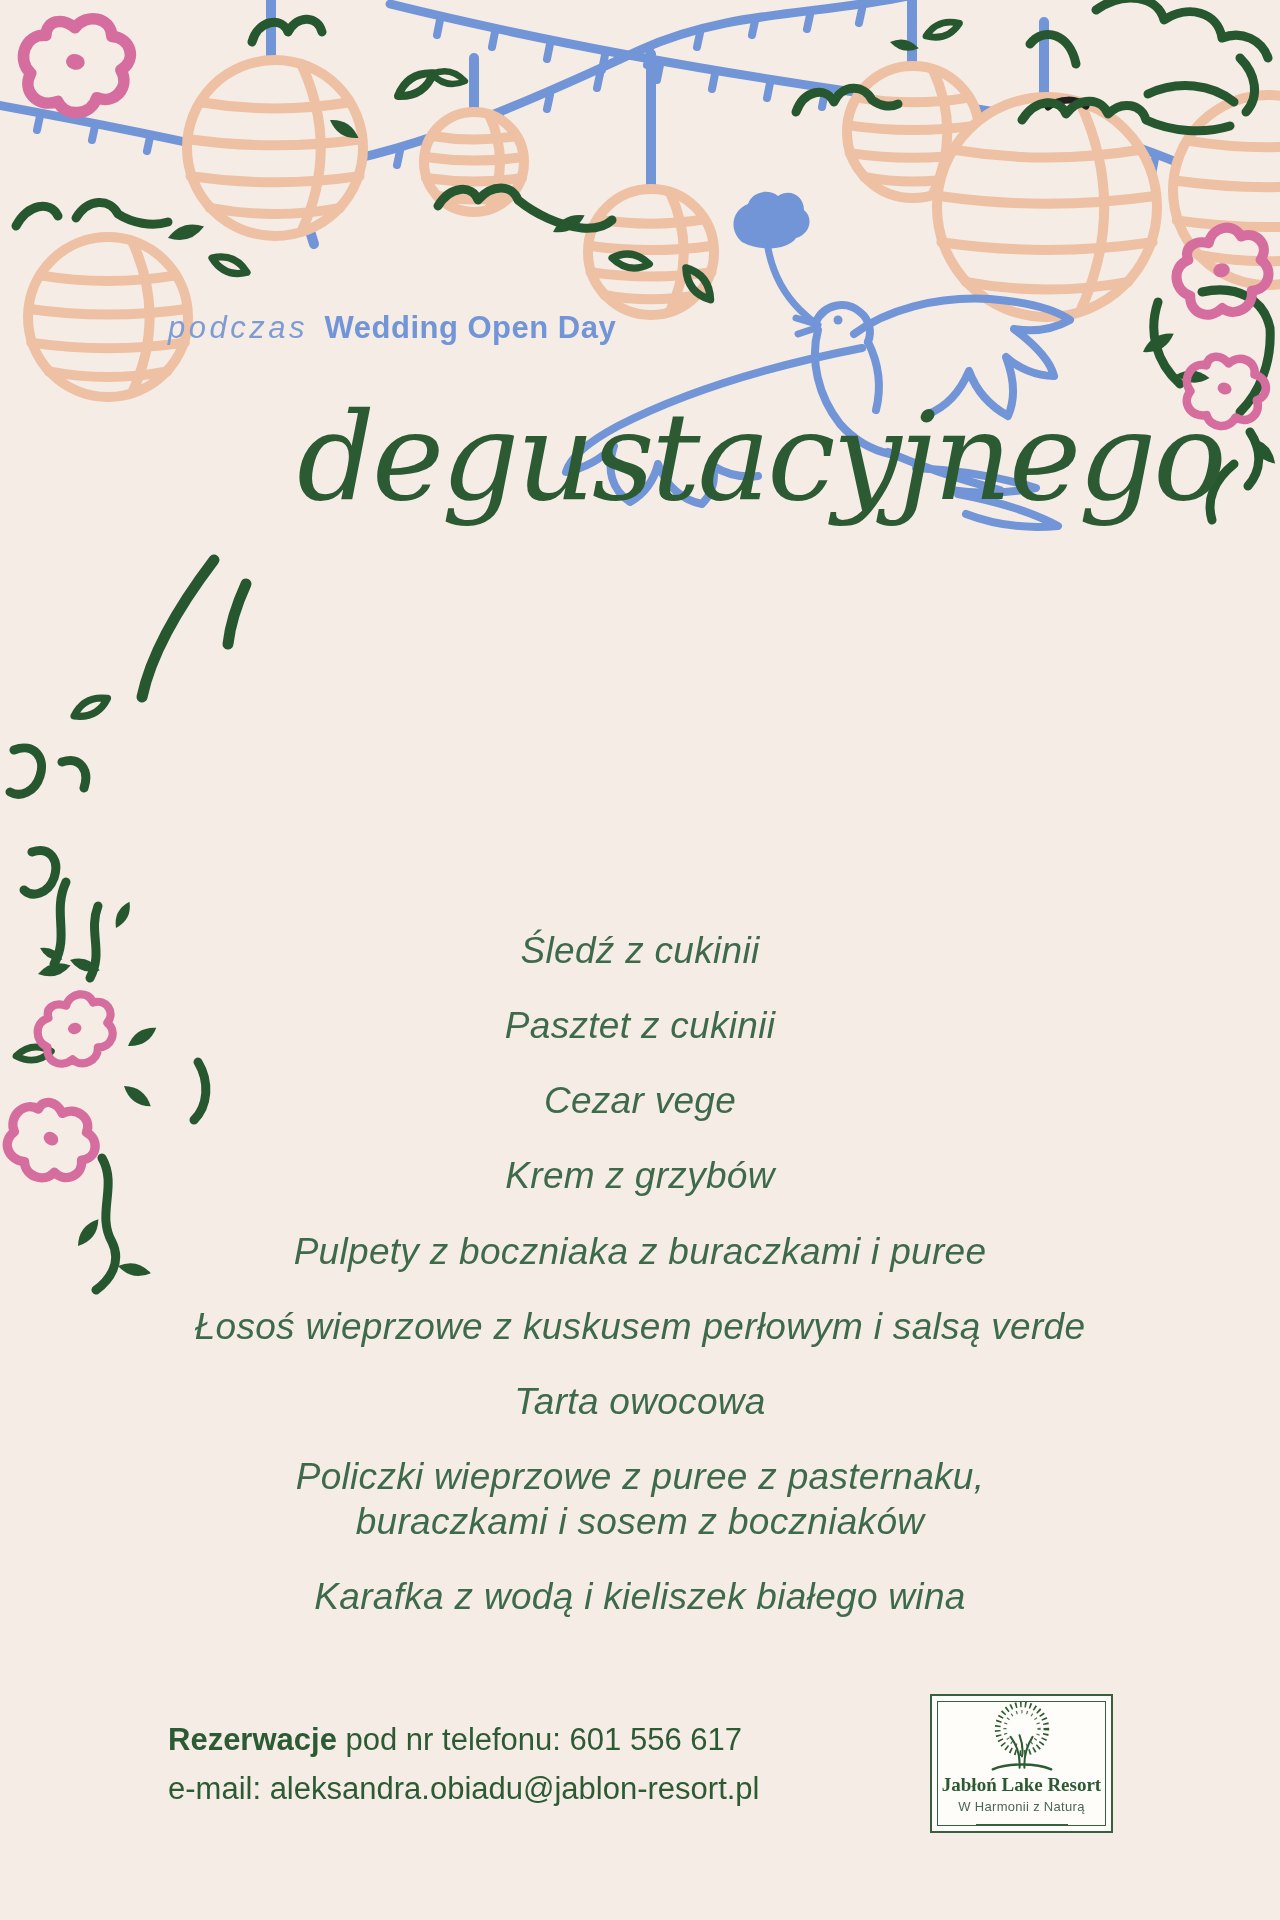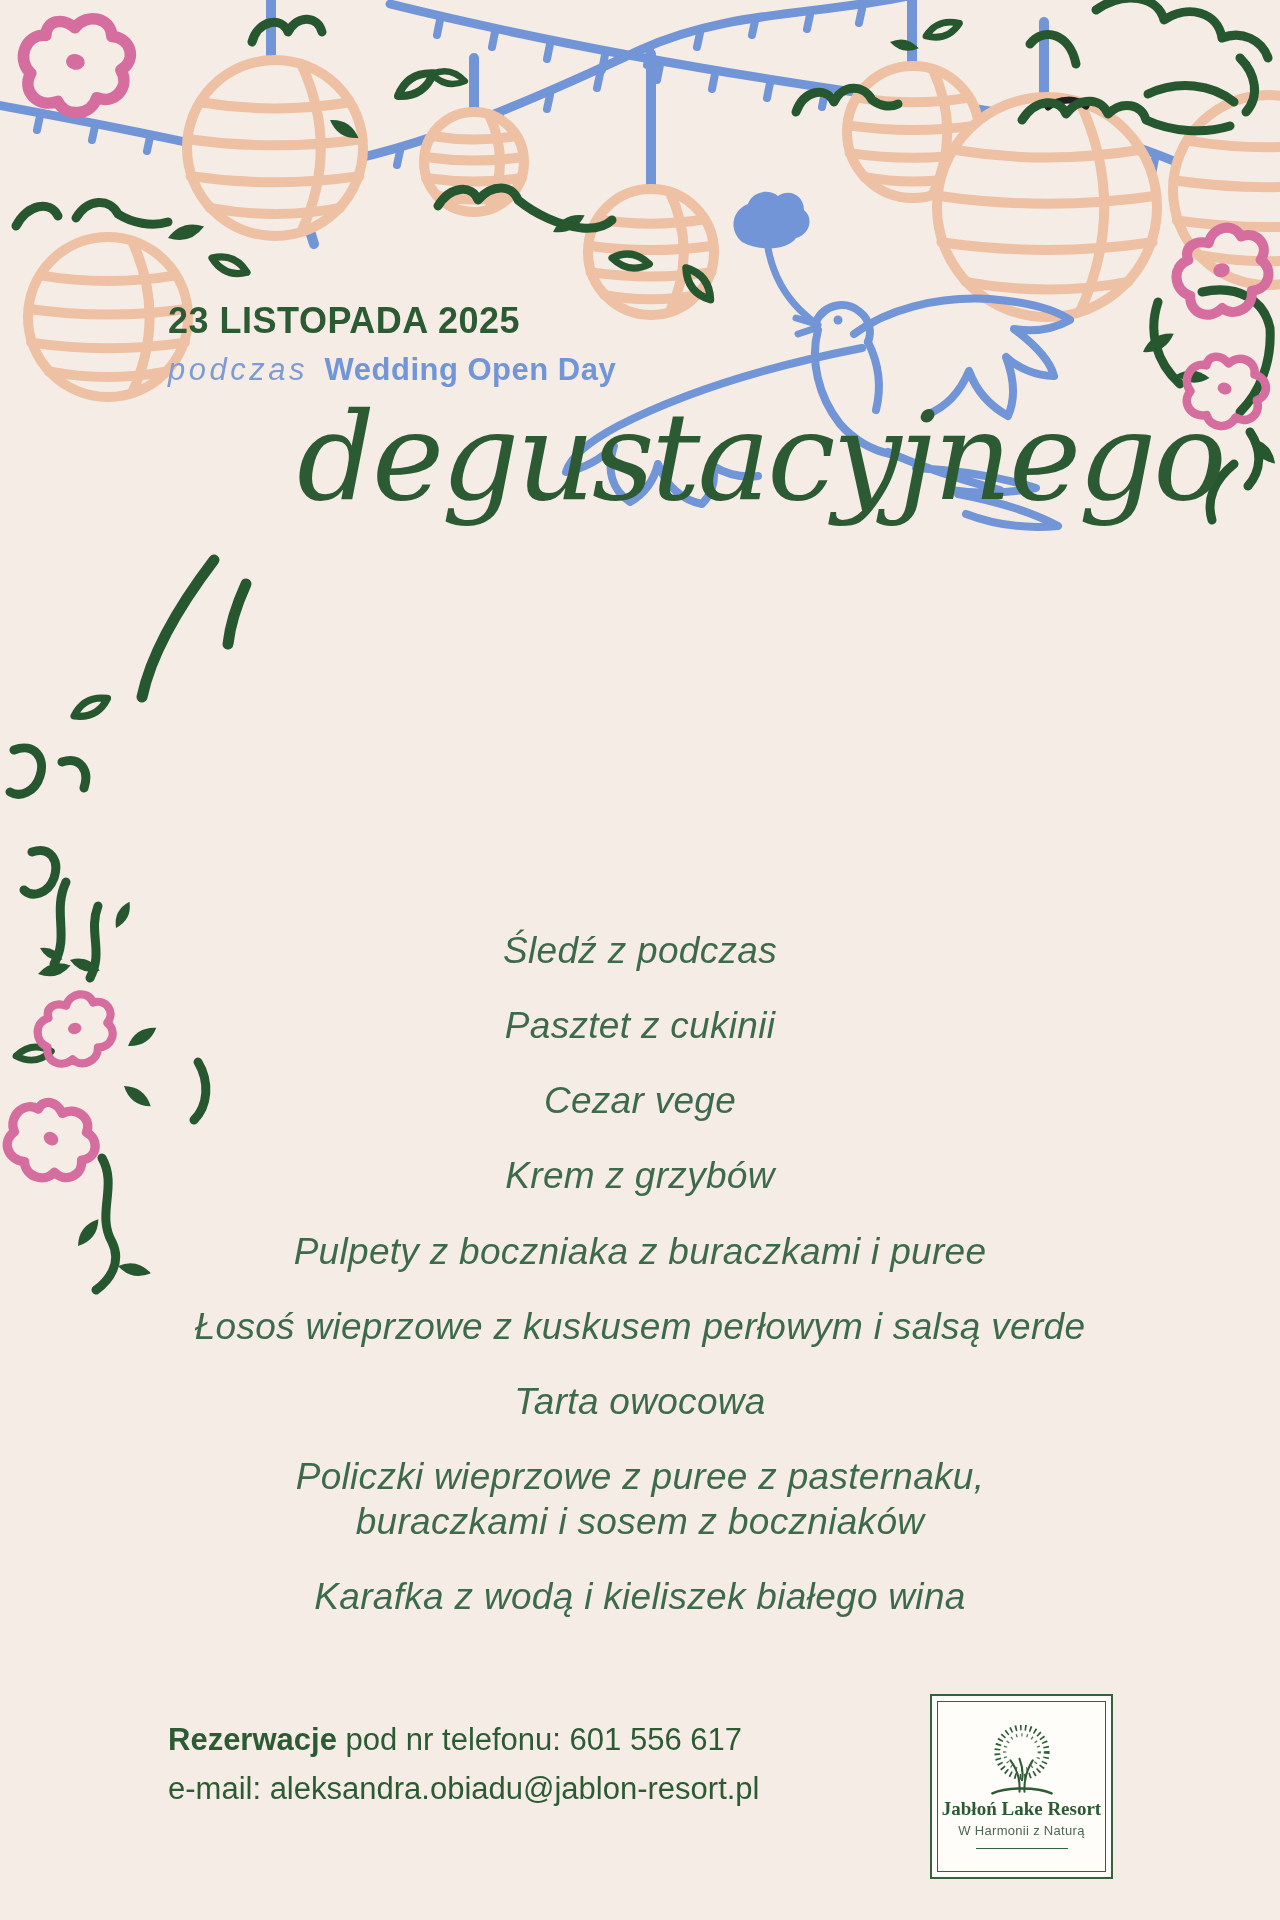--- a/index.html
+++ b/index.html
@@ -34,21 +34,21 @@
   .title-line2{margin-left:172px;margin-top:-10px;}
 
   .menu-list{position:absolute;left:0;right:0;top:928px;margin:0;padding:0;list-style:none;text-align:center;}
   .menu-list li{font-style:italic;font-size:37px;line-height:1.22;letter-spacing:.3px;
     color:var(--green-text,#3e6a4c);margin-bottom:30px;white-space:pre-line;}
 
   .footer-block{position:absolute;left:168px;top:1722px;font-size:31px;color:var(--green-dark,#2c5a33);}
   .reservations-line{margin-bottom:13px;}
   .reservations-label{font-weight:bold;}
 
-  .logo-card{position:absolute;left:930px;top:1694px;width:183px;height:185px;box-sizing:border-box;
+  .logo-card{position:absolute;left:930px;top:1694px;width:183px;height:139px;box-sizing:border-box;
     background:#fffdfa;border:2px solid #35613f;padding:5px;}
   .logo-inner{width:100%;height:100%;box-sizing:border-box;border:1px solid #35613f;
     display:flex;flex-direction:column;align-items:center;justify-content:center;}
   .logo-name{font-family:"Liberation Serif",serif;font-weight:bold;font-size:19px;
     color:var(--green-dark,#2c5a33);margin-top:3px;white-space:nowrap;}
   .logo-tagline{font-size:13px;color:#4c6654;margin-top:3px;letter-spacing:.3px;}
   .logo-divider{width:92px;border-top:1.5px solid #35613f;margin-top:10px;}
 </style>
 </head>
 <body>
@@ -150,34 +150,33 @@
       <circle cx="838" cy="320" r="4.5" class="fill-blue"></circle>
       <path class="stroke-blue" stroke-width="8" d="M 868,342 C 878,362 882,386 876,410"></path>
       <path class="stroke-blue" stroke-width="8" d="M 818,330 C 810,360 818,396 840,424 C 854,440 872,450 890,454"></path>
       <path class="stroke-blue" stroke-width="8" d="M 854,334 C 886,310 936,296 990,299 C 1028,302 1056,310 1070,320 C 1052,330 1032,332 1014,329 C 1034,344 1050,360 1054,376 C 1036,376 1018,368 1006,357 C 1014,378 1016,398 1008,416 C 990,406 976,390 969,371 C 960,392 946,407 928,414"></path>
       <path class="stroke-blue" stroke-width="8" d="M 862,348 C 800,360 700,384 618,426 C 588,442 570,458 566,472 C 586,468 602,458 614,446 C 606,470 612,490 630,502 C 644,494 654,480 658,464 C 666,486 682,500 702,504 C 712,494 716,480 713,466 C 726,474 742,478 758,476"></path>
       <path class="stroke-blue" stroke-width="8" d="M 888,452 C 924,468 962,480 1000,490 M 916,468 C 956,470 1000,477 1036,488 C 1004,494 976,494 950,490 M 958,494 C 1000,502 1032,512 1058,526 C 1024,529 992,524 966,514"></path>
     </g>
   </svg>
 
   <div class="header-block">
-    <div class="event-date">23 LISTOPADA 2025</div>
     <div class="event-subtitle">
       <span class="event-prefix">podczas</span>
       <span class="event-name">Wedding Open Day</span>
     </div>
   </div>
 
   <div class="poster-title">
     <div class="title-line2">degustacyjnego</div>
   </div>
 
   <ul class="menu-list">
 
-  <li class="menu-item">Śledź z podczas</li>
+  <li class="menu-item">Śledź z cukinii</li>
       <li class="menu-item">Pasztet z cukinii</li>
       <li class="menu-item">Cezar vege</li>
       <li class="menu-item">Krem z grzybów</li>
       <li class="menu-item">Pulpety z boczniaka z buraczkami i puree</li>
       <li class="menu-item">Łosoś wieprzowe z kuskusem perłowym i salsą verde</li>
       <li class="menu-item">Tarta owocowa</li>
       <li class="menu-item">Policzki wieprzowe z puree z pasternaku,
 buraczkami i sosem z boczniaków</li>
       <li class="menu-item">Karafka z wodą i kieliszek białego wina</li>
     </ul>

